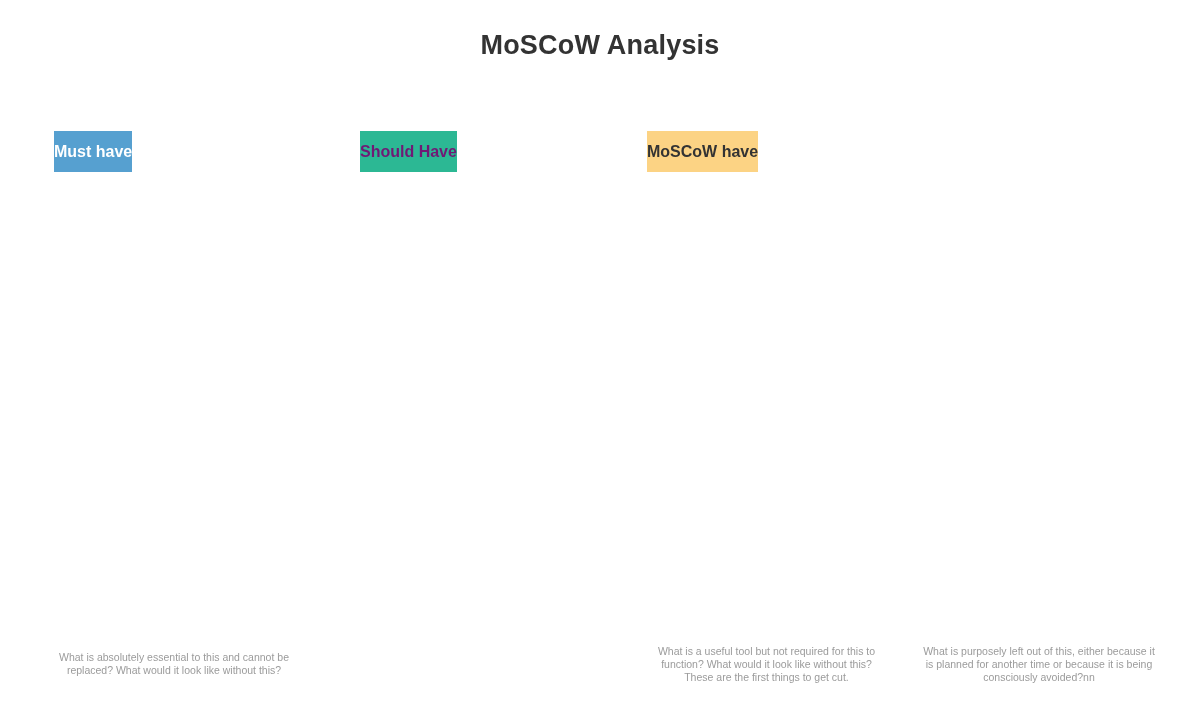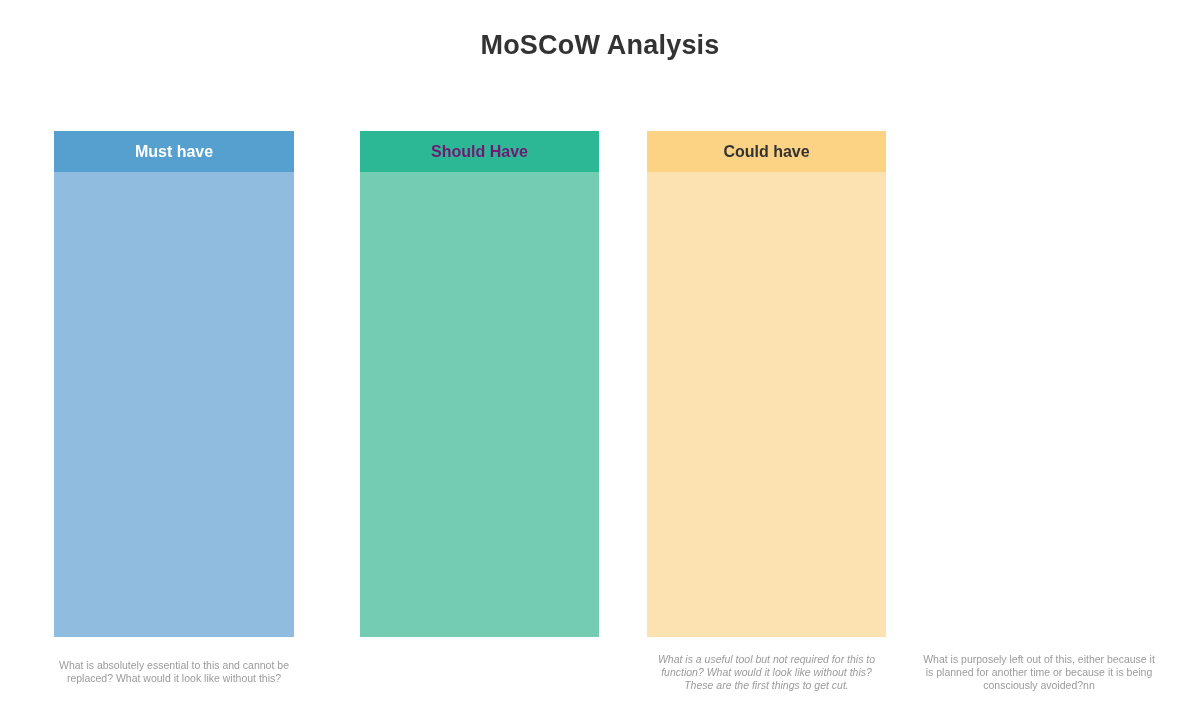--- a/index.html
+++ b/index.html
@@ -32,21 +32,21 @@
     font-weight: bold;
     color: #333333;
     letter-spacing: 0.2px;
   }
 
   
   .column {
     position: absolute;
     top: 131px;
     display: flex;
-    flex-direction: column;
+    flex-direction: row;
   }
 
   .col-header {
     height: 41px;
     line-height: 41px;
     text-align: center;
     font-size: 16px;
     font-weight: bold;
     box-sizing: border-box;
   }
@@ -55,21 +55,20 @@
     height: 465px;
   }
 
   .col-caption {
     position: absolute;
     top: 651px;
     text-align: center;
     font-size: 10.5px;
     line-height: 13px;
     color: #9b9b9b;
-    margin-top: 8px;
   }
 
   
   #col-must     { left: 54px;  width: 240px; }
   #col-should   { left: 360px; width: 239px; }
   #col-could    { left: 647px; width: 239px; }
   #col-willnot  { left: 918px; width: 242px; }
 
   #cap-must     { left: 54px;  width: 240px; }
   #cap-should   { left: 360px; width: 239px; }
@@ -88,20 +87,20 @@
     <div class="col-body" style="background: rgb(143, 188, 223);"></div>
   </div>
   <div class="col-caption" id="cap-must" style="color: rgb(155, 155, 155);">What is absolutely essential to this and cannot be replaced? What would it look like without this?</div>
 
   <div class="column" id="col-should">
     <div class="col-header" style="background: rgb(44, 184, 148); color: #701a75;">Should Have</div>
     <div class="col-body" style="background: rgb(116, 205, 179);"></div>
   </div>
 
   <div class="column" id="col-could">
-    <div class="col-header" style="background: rgb(252, 211, 132); color: rgb(51, 51, 51);">Could have</div>
+    <div class="col-header" style="background: rgb(252, 211, 132); color: rgb(51, 51, 51);">MoSCoW have</div>
     <div class="col-body" style="background: rgb(251, 226, 176);"></div>
   </div>
-  <div class="col-caption" id="cap-could" style="color: rgb(155, 155, 155); font-style: italic;">What is a useful tool but not required for this to function? What would it look like without this? These are the first things to get cut.</div>
+  <div class="col-caption" id="cap-could" style="color: rgb(155, 155, 155);">What is a useful tool but not required for this to function? What would it look like without this? These are the first things to get cut.</div>
 
   <div class="col-caption" id="cap-willnot" style="color: rgb(155, 155, 155);">What is purposely left out of this, either because it is planned for another time or because it is being consciously avoided?nn</div>
 
 </div>
 
 </body></html>

